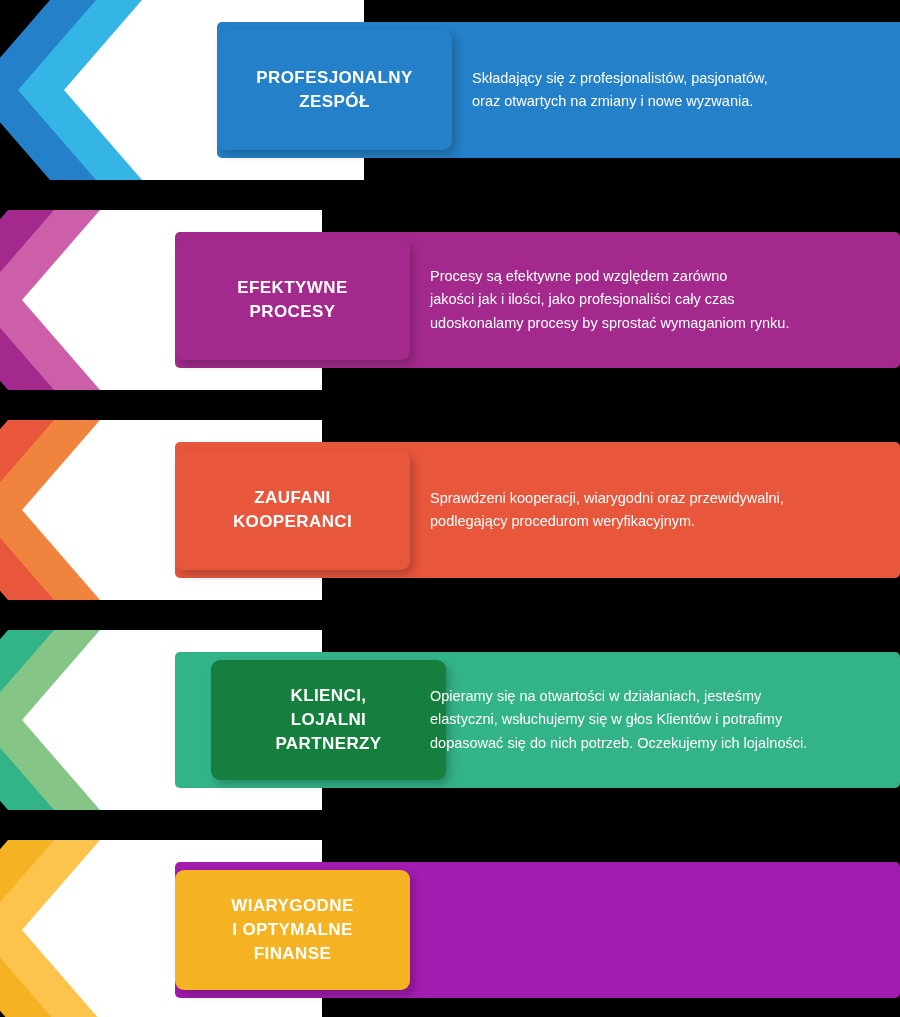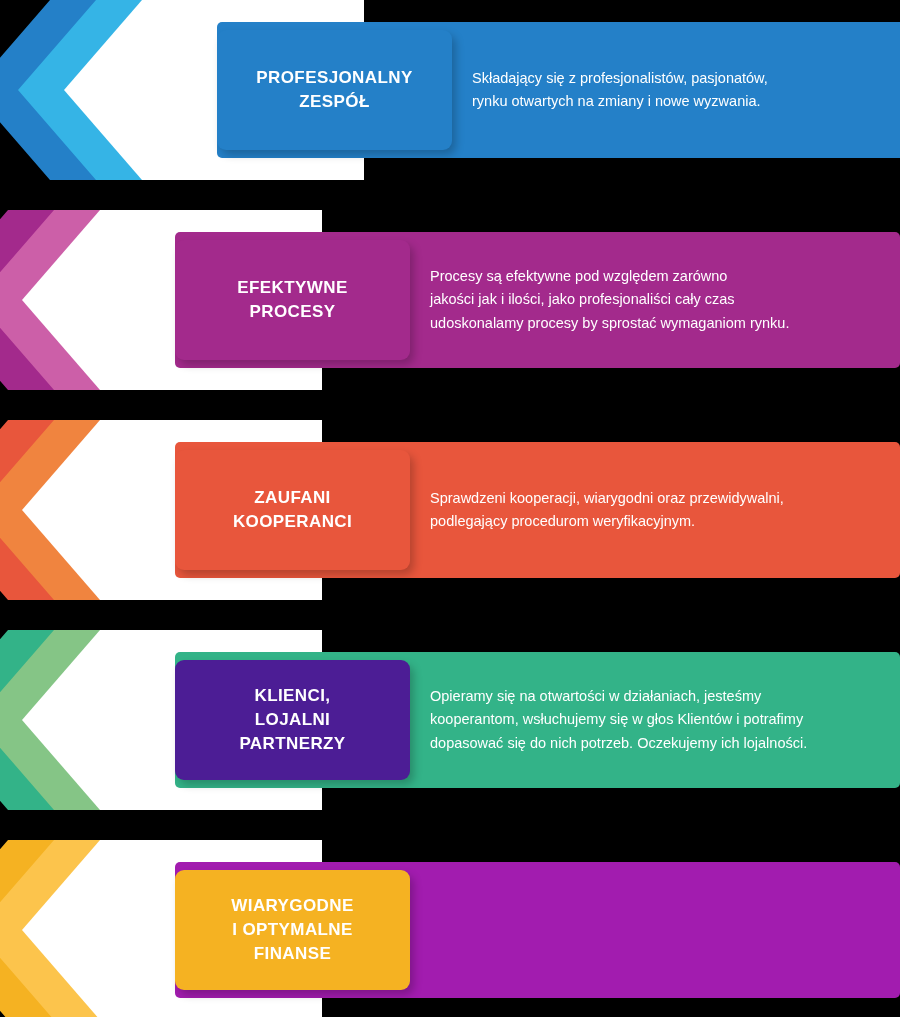--- a/index.html
+++ b/index.html
@@ -106,21 +106,21 @@
       <div class="chev chev-outer" style="background: rgb(36, 128, 200);"></div>
       <div class="chev chev-mid" style="background: rgb(53, 180, 230);"></div>
       <div class="chev chev-white" style="background: rgb(255, 255, 255);"></div>
       <div class="bar" style="background: rgb(36, 128, 200);">
         <div class="title-card" style="background: rgb(36, 128, 200);">
           <div class="title-text">PROFESJONALNY
 ZESPÓŁ</div>
         </div>
         <div class="desc">
           <div class="desc-text">Składający się z profesjonalistów, pasjonatów,
-rynku otwartych na zmiany i nowe wyzwania.</div>
+oraz otwartych na zmiany i nowe wyzwania.</div>
         </div>
       </div>
     </div>
     <div class="row" style="top: 420px;">
       <div class="chev chev-outer" style="background: rgb(232, 86, 60);"></div>
       <div class="chev chev-mid" style="background: rgb(240, 132, 63);"></div>
       <div class="chev chev-white" style="background: rgb(255, 255, 255);"></div>
       <div class="bar" style="background: rgb(232, 86, 60);">
         <div class="title-card" style="background: rgb(232, 86, 60);">
           <div class="title-text">ZAUFANI
@@ -146,28 +146,28 @@
 jakości jak i ilości, jako profesjonaliści cały czas
 udoskonalamy procesy by sprostać wymaganiom rynku.</div>
         </div>
       </div>
     </div>
     <div class="row" style="top: 630px;">
       <div class="chev chev-outer" style="background: rgb(51, 179, 136);"></div>
       <div class="chev chev-mid" style="background: rgb(133, 197, 134);"></div>
       <div class="chev chev-white" style="background: rgb(255, 255, 255);"></div>
       <div class="bar" style="background: rgb(51, 179, 136);">
-        <div class="title-card" style="background: #4c1d95;">
+        <div class="title-card" style="background: #15803d; margin-left: 36px;">
           <div class="title-text">KLIENCI,
 LOJALNI
 PARTNERZY</div>
         </div>
         <div class="desc">
           <div class="desc-text">Opieramy się na otwartości w działaniach, jesteśmy
-kooperantom, wsłuchujemy się w głos Klientów i potrafimy
+elastyczni, wsłuchujemy się w głos Klientów i potrafimy
 dopasować się do nich potrzeb. Oczekujemy ich lojalności.</div>
         </div>
       </div>
     </div>
     <div class="row" style="top: 840px;">
       <div class="chev chev-outer" style="background: rgb(245, 178, 34);"></div>
       <div class="chev chev-mid" style="background: rgb(252, 196, 76);"></div>
       <div class="chev chev-white" style="background: rgb(255, 255, 255);"></div>
       <div class="bar" style="background: #a21caf;">
         <div class="title-card" style="background: rgb(245, 178, 34);">

